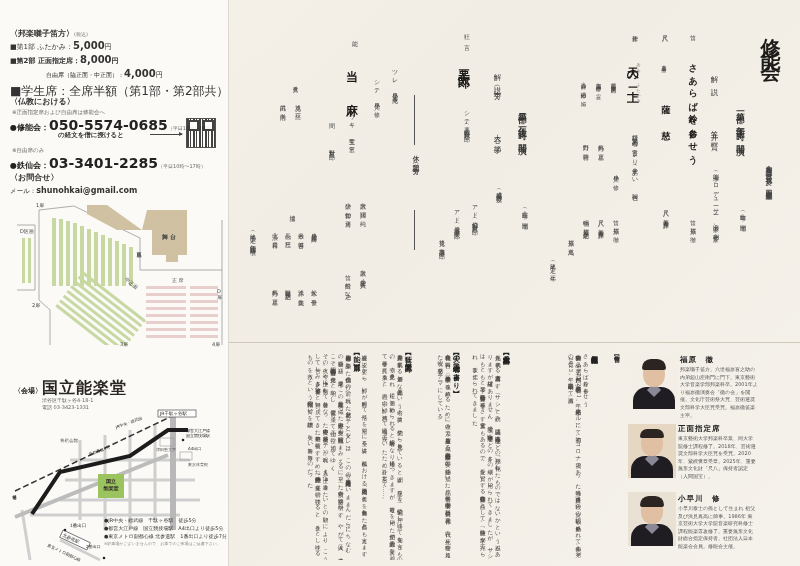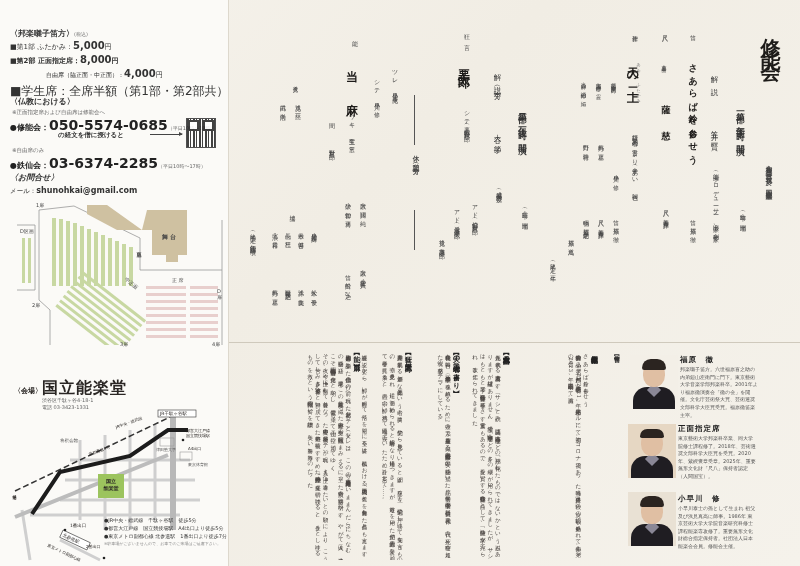--- a/index.html
+++ b/index.html
@@ -82,23 +82,23 @@
     <div class="sec-head" style="left:10px;top:96px;">〈仏教における〉</div>
     <div class="note" style="left:12px;top:109px;">※正面指定席および自由席は修能会へ</div>
     <div class="phone" style="left:10px;top:117px;">
       <span>●修能会：</span><span class="num">050-5574-0685</span><span class="hrs">（平日10時〜18時）</span>
     </div>
     <div class="line" style="left:58px;top:131px;font-size:6.5px;font-weight:bold;">の経文を僧に授けると</div>
     <div class="arrow"></div>
     <div class="qr"></div>
     <div class="note" style="left:12px;top:147px;">※自由席のみ</div>
     <div class="phone" style="left:10px;top:155px;">
-      <span>●鉄仙会：</span><span class="num">03-6374-2285</span><span class="hrs">（平日10時〜17時）</span>
-    </div>
-    <div class="sec-head" style="left:10px;top:172px;font-style:italic;">〈お問合せ〉</div>
+      <span>●鉄仙会：</span><span class="num">03-3401-2285</span><span class="hrs">（平日10時〜17時）</span>
+    </div>
+    <div class="sec-head" style="left:10px;top:172px;">〈お問合せ〉</div>
     <div class="line" style="left:10px;top:186px;font-size:6.5px;">
       <span>メール：</span><b style="font-size:8px;">shunohkai@gmail.com</b>
     </div>
 
     <div class="seating">
       <svg width="216" height="145" viewBox="0 0 216 145" style="position:absolute;left:0;top:0;">
         <polyline points="27,10 62,6 128,38 128,70 210,70" fill="none" stroke="#999" stroke-width="0.8"></polyline>
         <polyline points="27,10 27,100 38,110 38,145" fill="none" stroke="#999" stroke-width="0.8"></polyline>
         <polyline points="5,25 23,25 23,90 5,90" fill="none" stroke="#999" stroke-width="0.8"></polyline>
         <line x1="210" y1="20" x2="210" y2="145" stroke="#999" stroke-width="0.8"></line>

